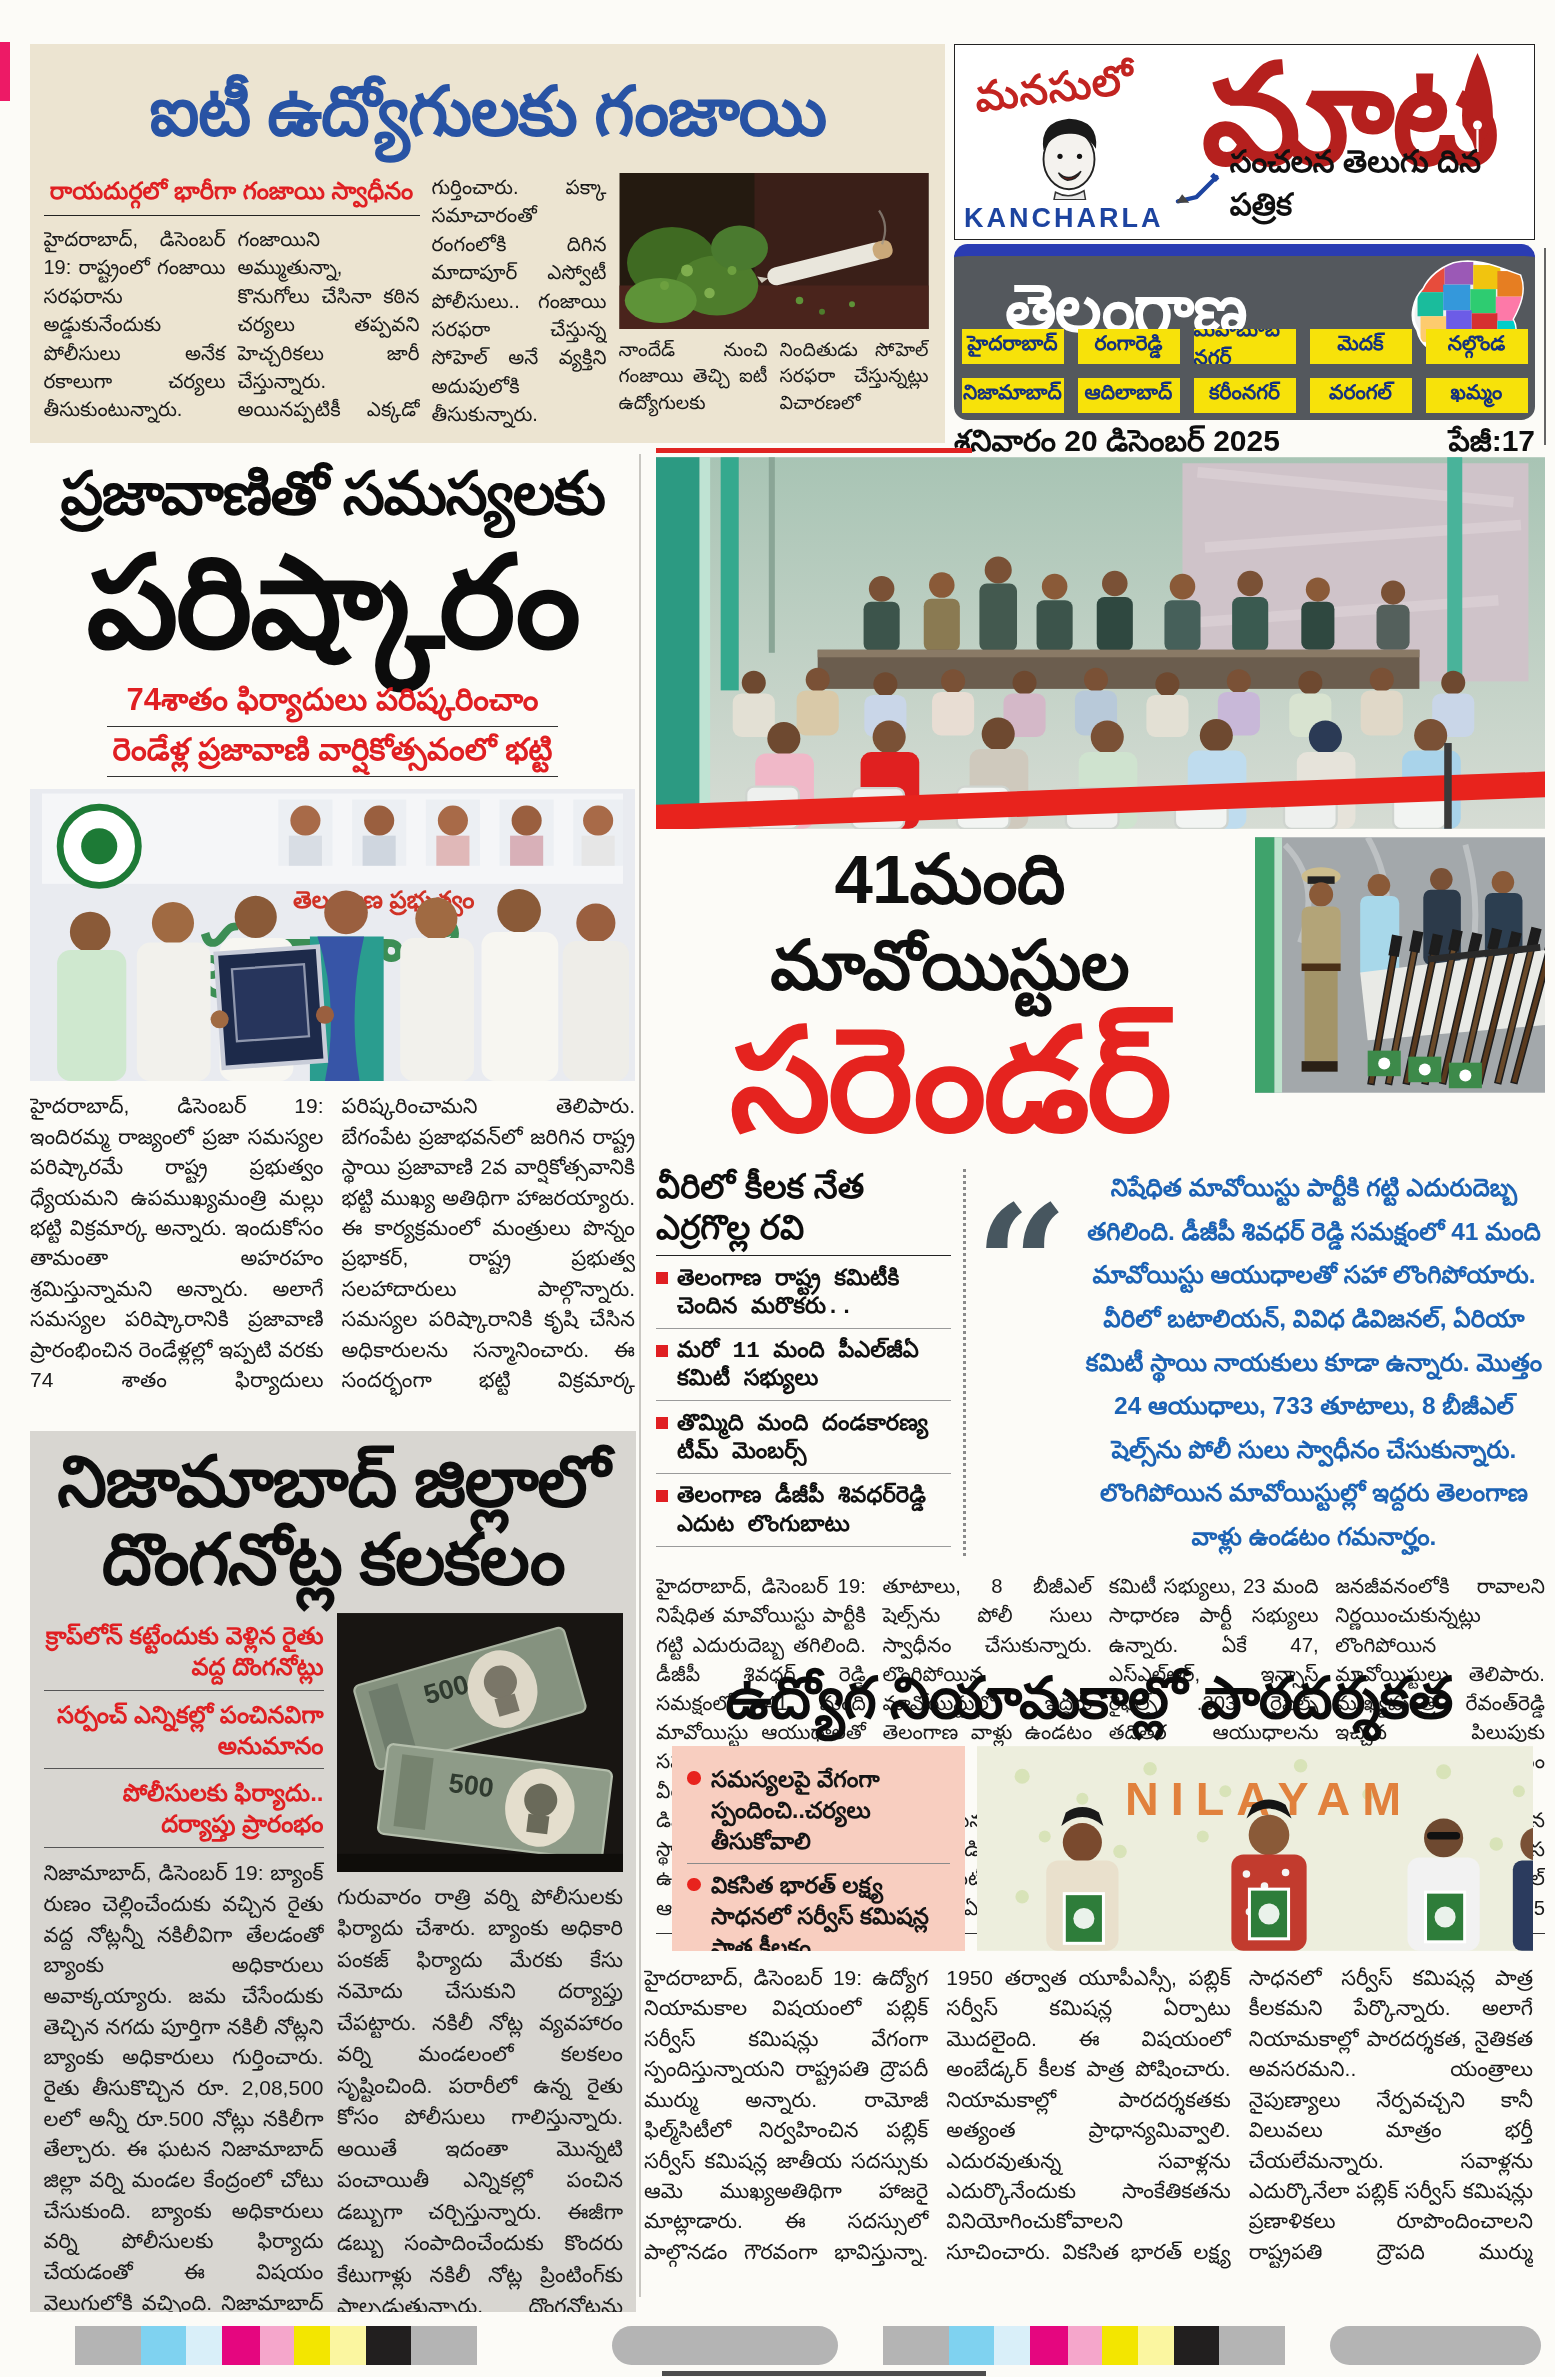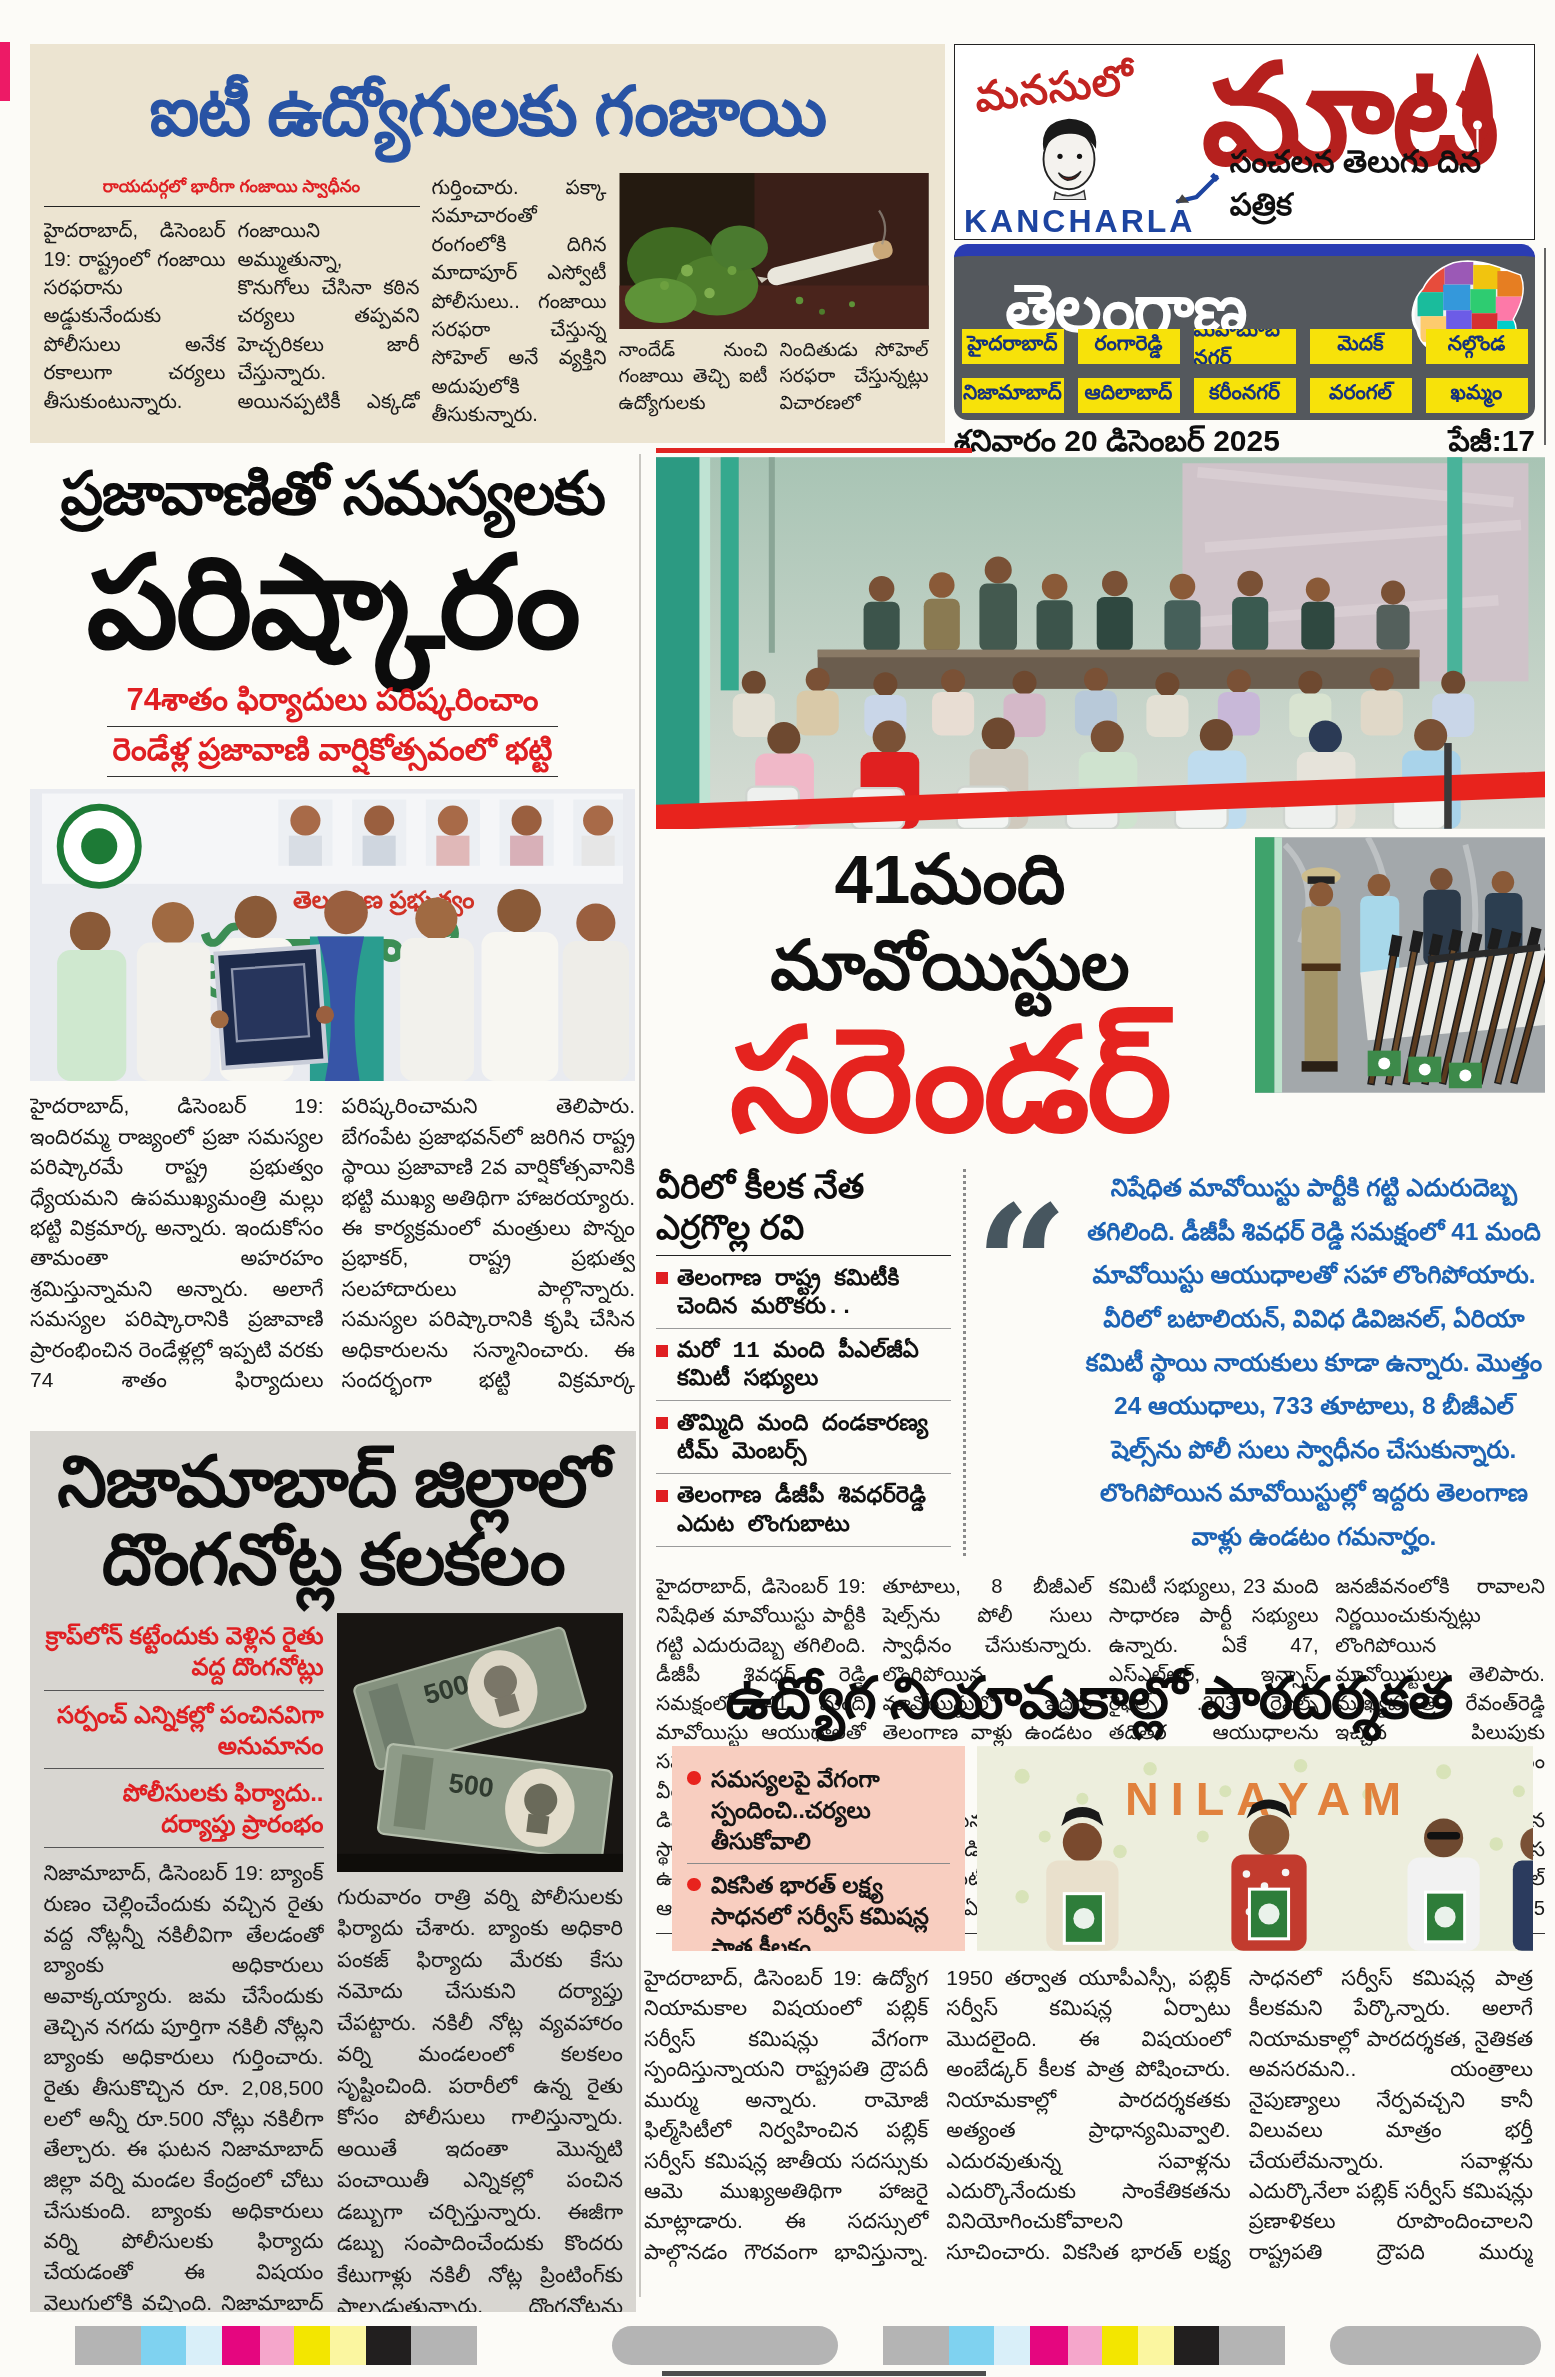--- a/index.html
+++ b/index.html
@@ -12,31 +12,31 @@
   .strip { position:absolute; left:75px; top:2326px; height:39px; display:flex; align-items:stretch; }
   .bottom-bar { position:absolute; left:662px; top:2371px; width:324px; height:4.5px; background:#4d4d4d; }
 
   .vrule-center { position:absolute; left:639px; top:454px; width:1.5px; height:1843px; background:#c9c7c2; }
   .vrule-right { position:absolute; left:1544px; top:248px; width:1.5px; height:197px; background:#666; }
 
   
   .ganja { position:absolute; left:30px; top:44px; width:915px; height:399px; background:#ece4d1; padding:10.5px 13.5px; overflow:hidden; }
   .ganja-h1 { font-size:69px; font-weight:900; color:#2853a4; text-align:center; height:114px; line-height:113px; overflow:hidden; letter-spacing:-1.5px; }
   .ganja-grid { display:grid; grid-template-columns:376px 175px 310px; gap:12px; margin-top:4.5px; }
-  .ganja-sub { color:#e01f22; font-size:17px; font-weight:800; text-align:center; padding:3px 0 9px; border-bottom:1.5px solid #222; margin-bottom:9px; line-height:1.25; }
+  .ganja-sub { color:#e01f22; font-size:24px; font-weight:800; text-align:center; padding:3px 0 9px; border-bottom:1.5px solid #222; margin-bottom:9px; line-height:1.25; }
   .ganja-colA-text { column-count:2; column-gap:12px; font-size:20px; line-height:1.42; text-align:justify; color:#191919; height:203px; overflow:hidden; }
   .ganja-colB { font-size:20px; line-height:1.42; text-align:justify; color:#191919; height:256px; overflow:hidden; }
   .ganja-colC { display:flex; flex-direction:column; gap:7.5px; }
   .ganja-colC-text { column-count:2; column-gap:12px; font-size:19px; line-height:1.4; text-align:justify; color:#191919; height:90px; overflow:hidden; }
 
   
   .masthead { position:absolute; left:954px; top:44px; width:581px; height:196px; background:#fff; border:1.5px solid #222; overflow:hidden; }
   .mast-kicker { position:absolute; left:19.6px; top:19.6px; font-size:41px; font-weight:900; color:#c22421; transform:rotate(-7deg); letter-spacing:0.8px; }
   .mast-face { position:absolute; left:78px; top:66px; }
-  .mast-pub { position:absolute; left:9px; top:158px; font-size:32px; font-weight:800; color:#1d44a0; letter-spacing:3px; }
+  .mast-pub { position:absolute; left:9px; top:158px; font-size:27px; font-weight:800; color:#1d44a0; letter-spacing:3px; }
   .mast-title { position:absolute; left:217px; top:-4.5px; width:354px; text-align:center; font-size:140px; font-weight:900; color:#b5201e; line-height:1.05; letter-spacing:-3px; }
   .mast-nib { position:absolute; right:36px; top:7.5px; }
   .mast-tagrow { position:absolute; left:220px; bottom:9px; display:flex; align-items:center; gap:7.5px; }
   .mast-tagline { font-size:31px; font-weight:800; color:#101010; }
 
   
   .banner { position:absolute; left:954px; top:244px; width:581px; height:176px; background:#54585d; border-radius:13.5px; border-top:12px solid #2a3cb2; overflow:hidden; }
   .banner-title { position:absolute; left:51px; top:13.5px; font-size:66px; font-weight:900; color:#ffffff; letter-spacing:-1.5px; }
   .banner-map { position:absolute; right:9px; top:3px; }
   .chips { position:absolute; left:7.5px; right:7.5px; bottom:7.5px; display:grid; grid-template-columns:repeat(5,1fr); gap:14px; }

